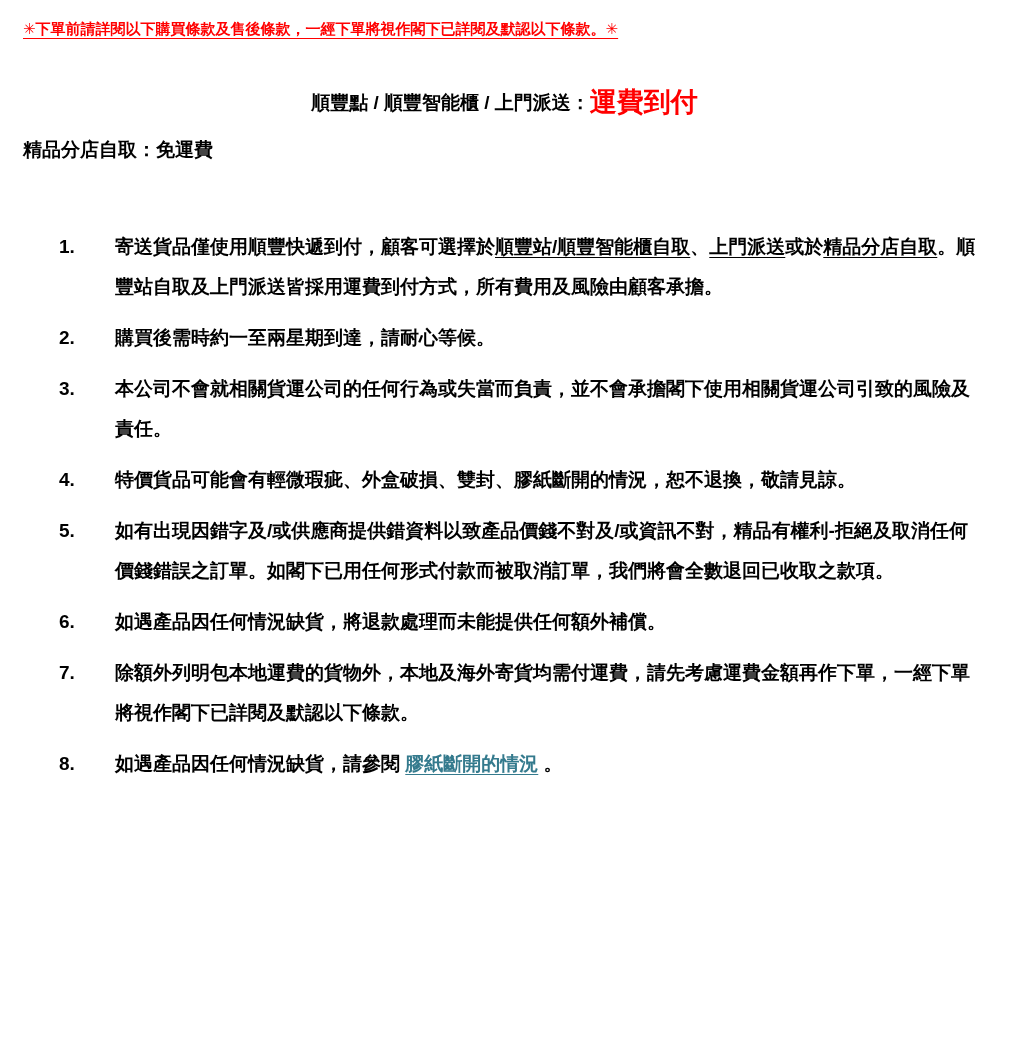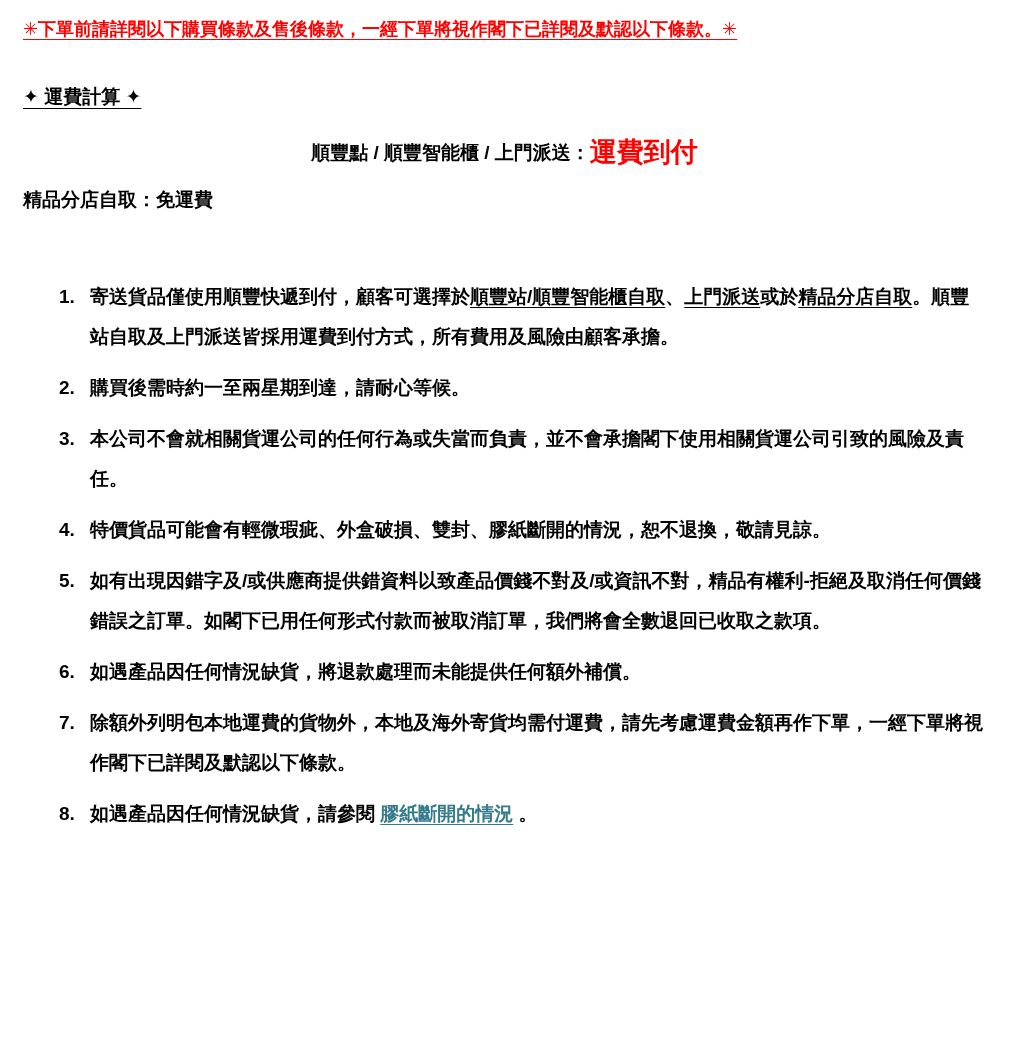--- a/index.html
+++ b/index.html
@@ -16,21 +16,21 @@
     font-family:"Liberation Sans","DejaVu Sans",sans-serif;
     font-weight:700;
     color:var(--text-black);
     overflow:hidden;
   }
   .page{
     padding:16px 40px 0 23px;
   }
   .notice{
     color:var(--alert-red);
-    font-size:18px;
+    font-size:15px;
     line-height:26px;
     text-decoration:underline;
     text-underline-offset:4px;
     margin:0 0 42px 0;
   }
   .section-heading{
     font-size:19px;
     line-height:26px;
     font-weight:700;
     text-decoration:underline;
@@ -66,20 +66,21 @@
     line-height:40px;
     margin-bottom:11px;
   }
   ol.terms .num{
     position:absolute;
     left:36px;
     top:0;
   }
   .term-content{
     max-width:897px;
+    margin-left:25px;
   }
   .term-note{
     color:var(--alert-red);
     margin-top:20px;
     max-width:897px;
   }
   .seg-underline{
     text-decoration:underline;
     text-underline-offset:4px;
   }
@@ -92,21 +93,20 @@
     cursor:pointer;
   }
 </style>
 </head>
 <body>
 
 <div class="page">
 
   <p class="notice">✳下單前請詳閱以下購買條款及售後條款，一經下單將視作閣下已詳閱及默認以下條款。✳</p>
 
-  <h2 class="section-heading">✦  運費計算  ✦</h2>
 
   <p class="ship-line">
     <span>順豐點 / 順豐智能櫃 / 上門派送：</span><span class="pay-on-delivery">運費到付</span>
   </p>
 
   <p class="ship-line2">精品分店自取：免運費</p>
 
 
   <ol class="terms" id="terms-list">
       <li>

